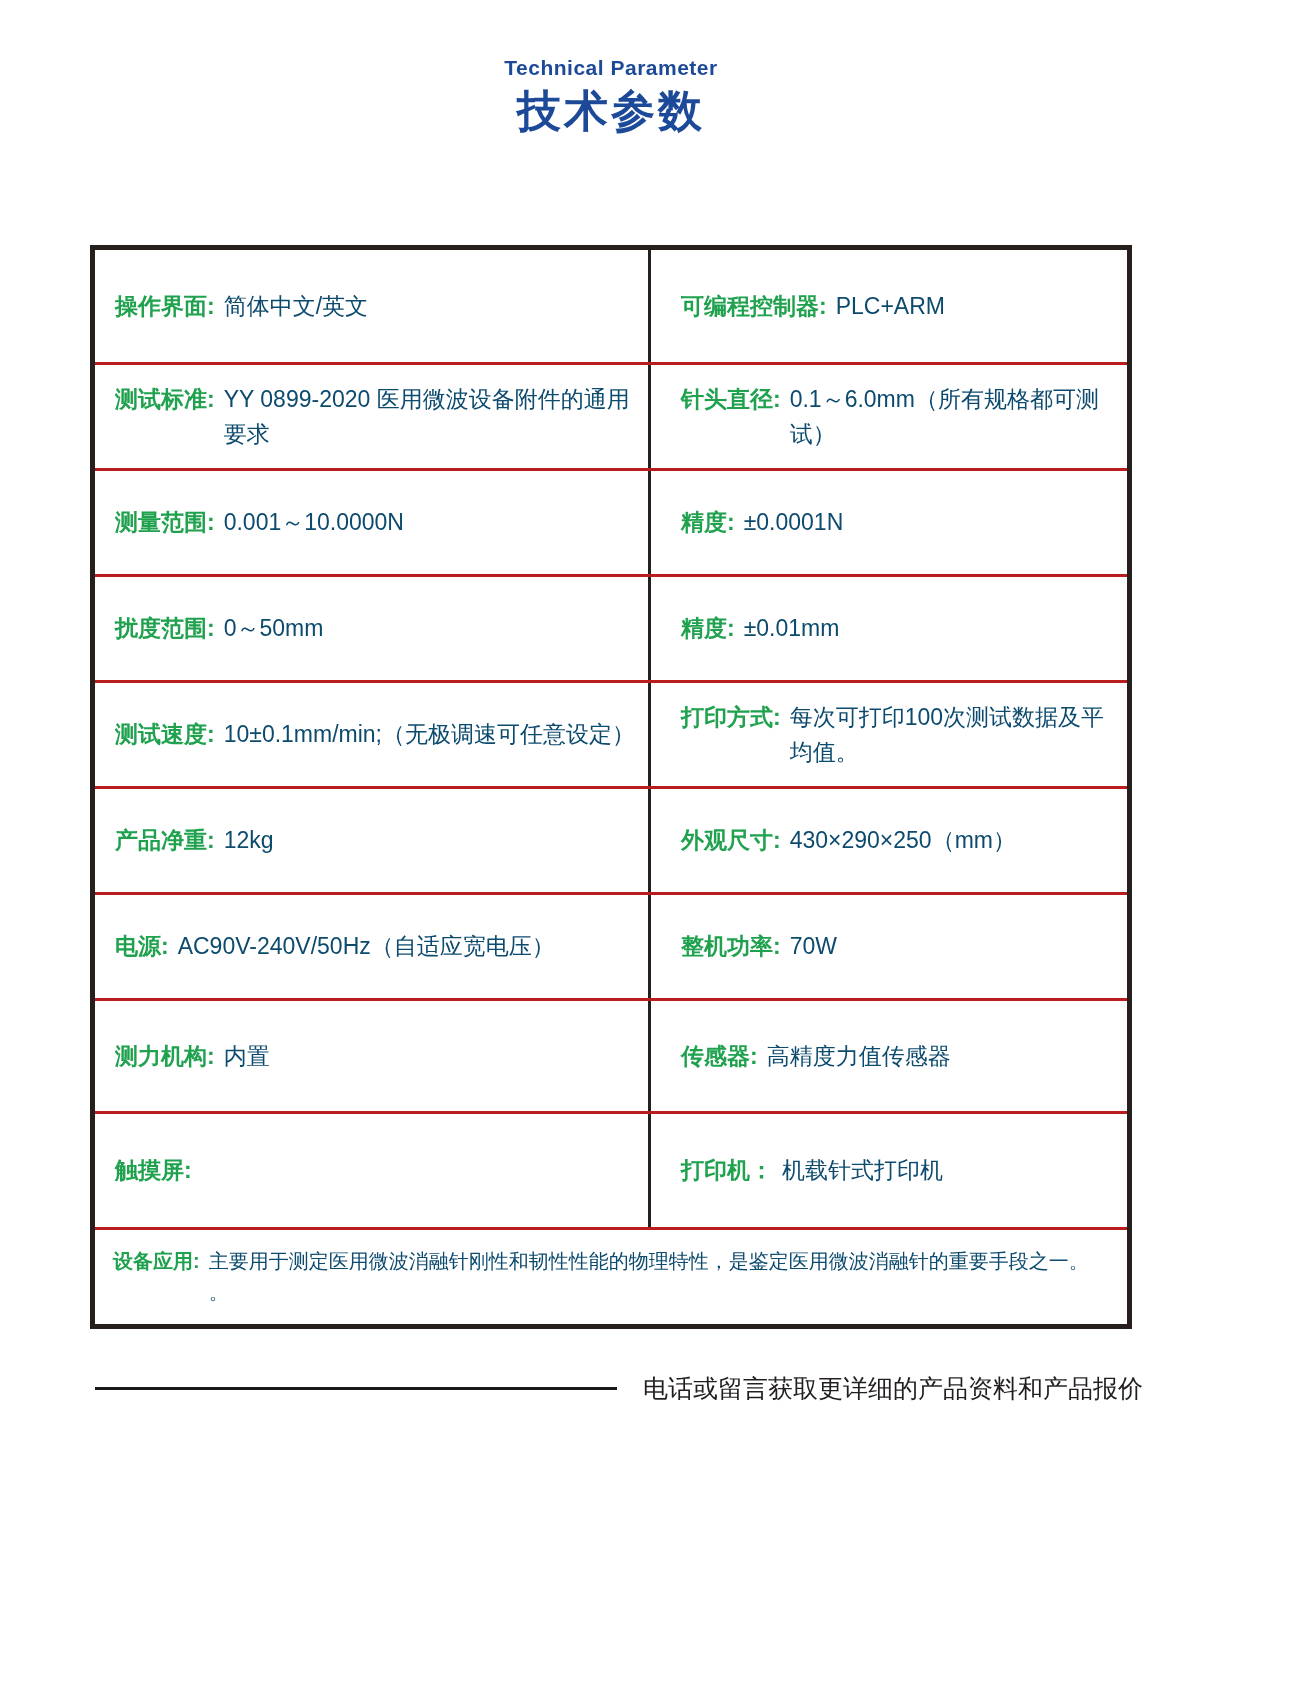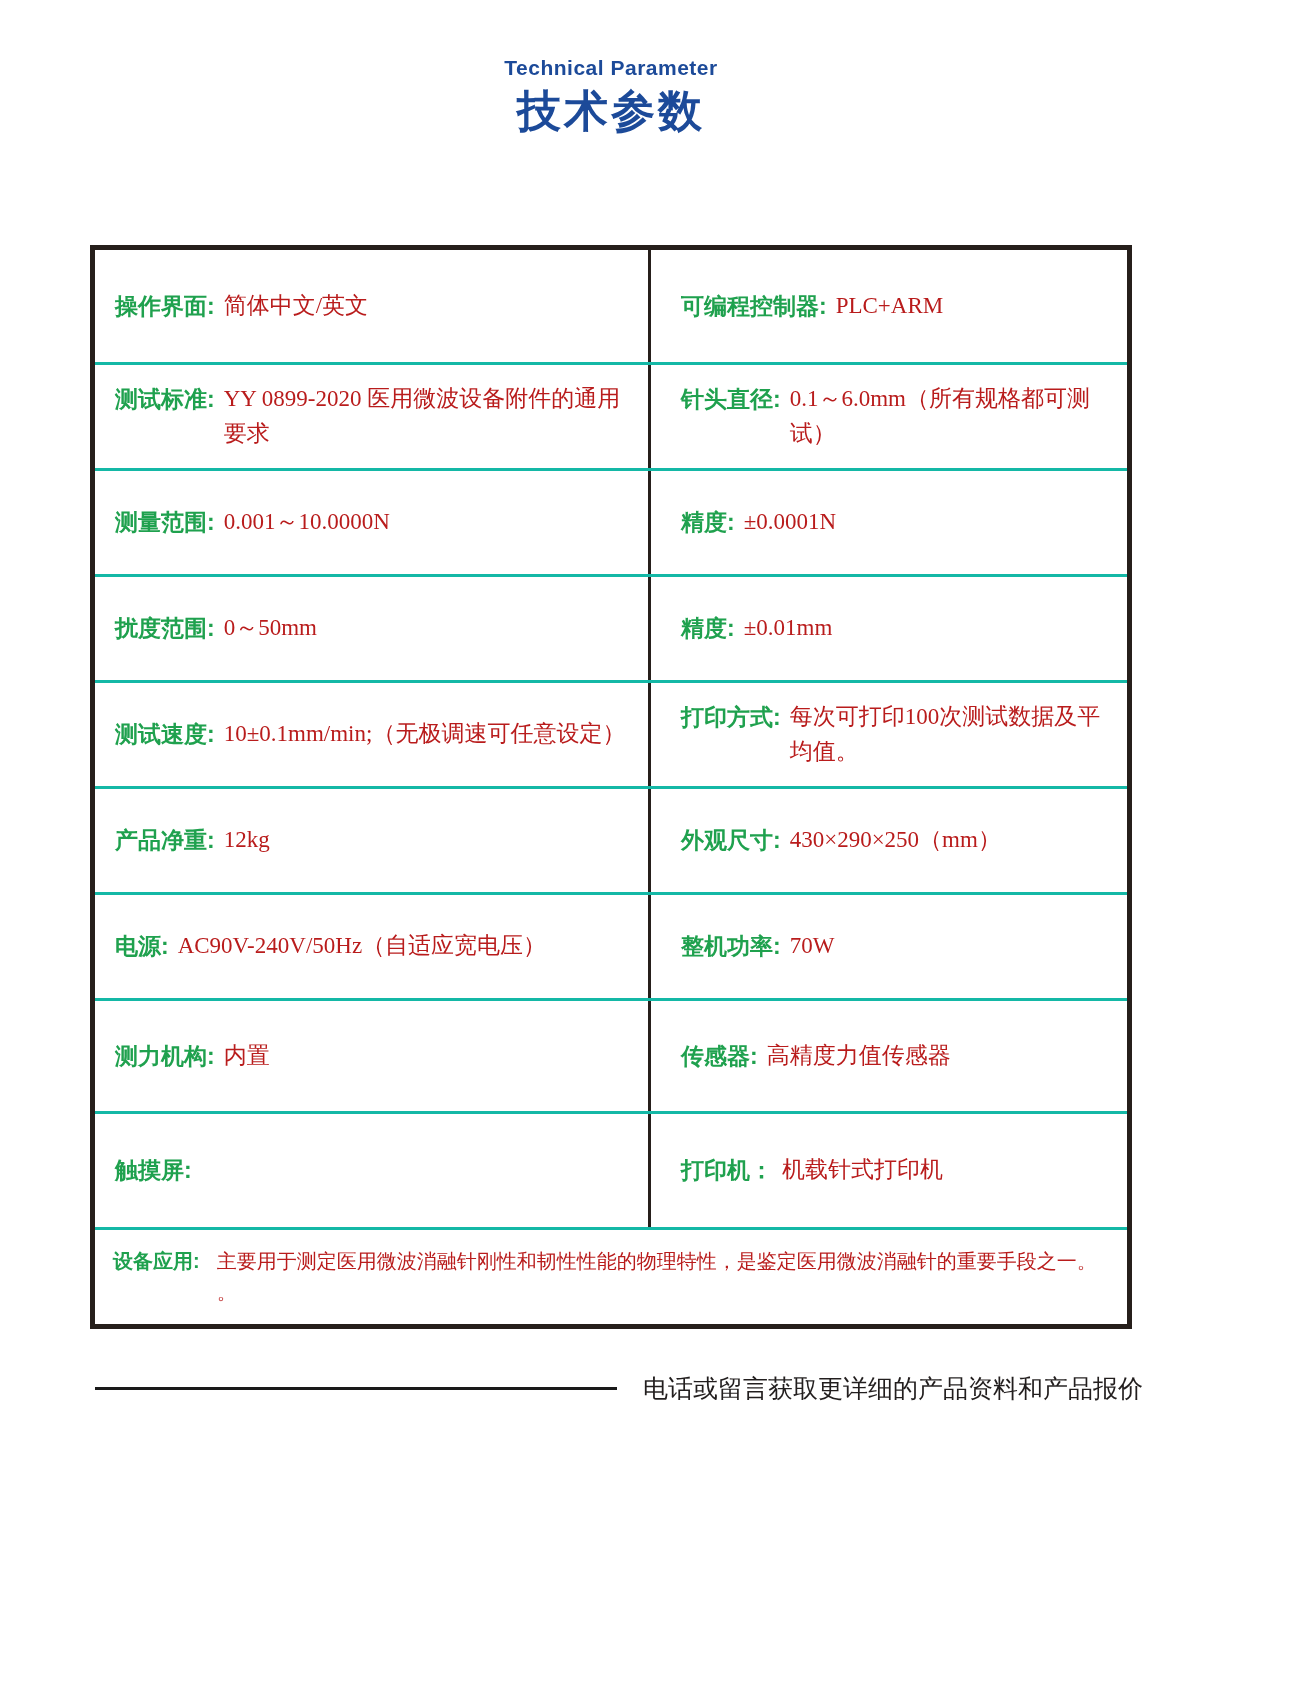--- a/index.html
+++ b/index.html
@@ -34,21 +34,21 @@
   
   .ptable {
     position: absolute;
     left: 90px;
     top: 245px;
     width: 1042px;
     border: 5px solid #261f1b;
     box-sizing: border-box;
     background: #ffffff;
   }
-  .prow { display: flex; border-top: 3px solid #14b8a6; }
+  .prow { display: flex; border-top: 3px solid #b91c1c; }
   .prow:first-child { border-top: none; }
   .cell {
     box-sizing: border-box;
     display: flex;
     align-items: center;
     padding: 10px 13px 10px 20px;
     min-height: 103px;
   }
   .cell.left  { width: 556px; border-right: 3px solid #261f1b; }
   .cell.right { flex: 1; padding-left: 30px; border-radius: 15px; }
@@ -59,22 +59,22 @@
   .prow.r9  .cell { min-height: 113px; }
   .prow.r10 .cell { min-height: 94px; }
 
   .kv { display: flex; align-items: flex-start; font-size: 23px; line-height: 1.5; }
   .k {
     color: #1fa14e;
     font-weight: bold;
     white-space: nowrap;
     margin-right: 9px;
   }
-  .v { color: #b91c1c; font-family: Liberation Serif, serif; }
-  .prow.r10 .kv { font-size: 20px; line-height: 1.55; gap: 8px; }
+  .v { color: #0c4a6e; }
+  .prow.r10 .kv { font-size: 20px; line-height: 1.55; }
   .prow.r10 .v { white-space: pre-line; }
 
   
   .footer {
     position: absolute;
     left: 95px;
     top: 1372px;
     width: 1040px;
     display: flex;
     align-items: center;

